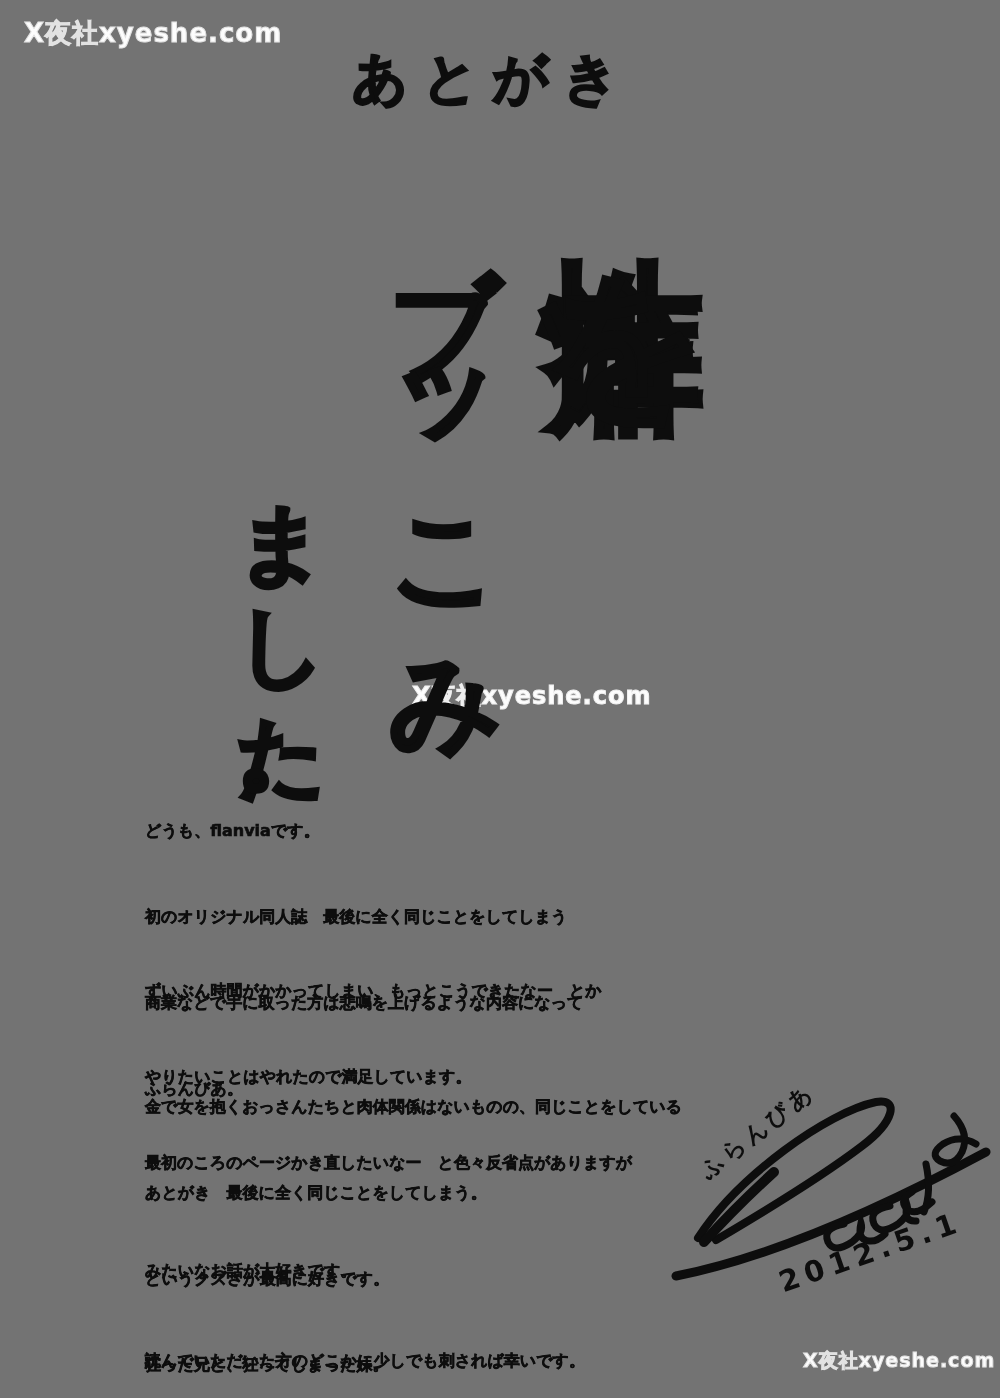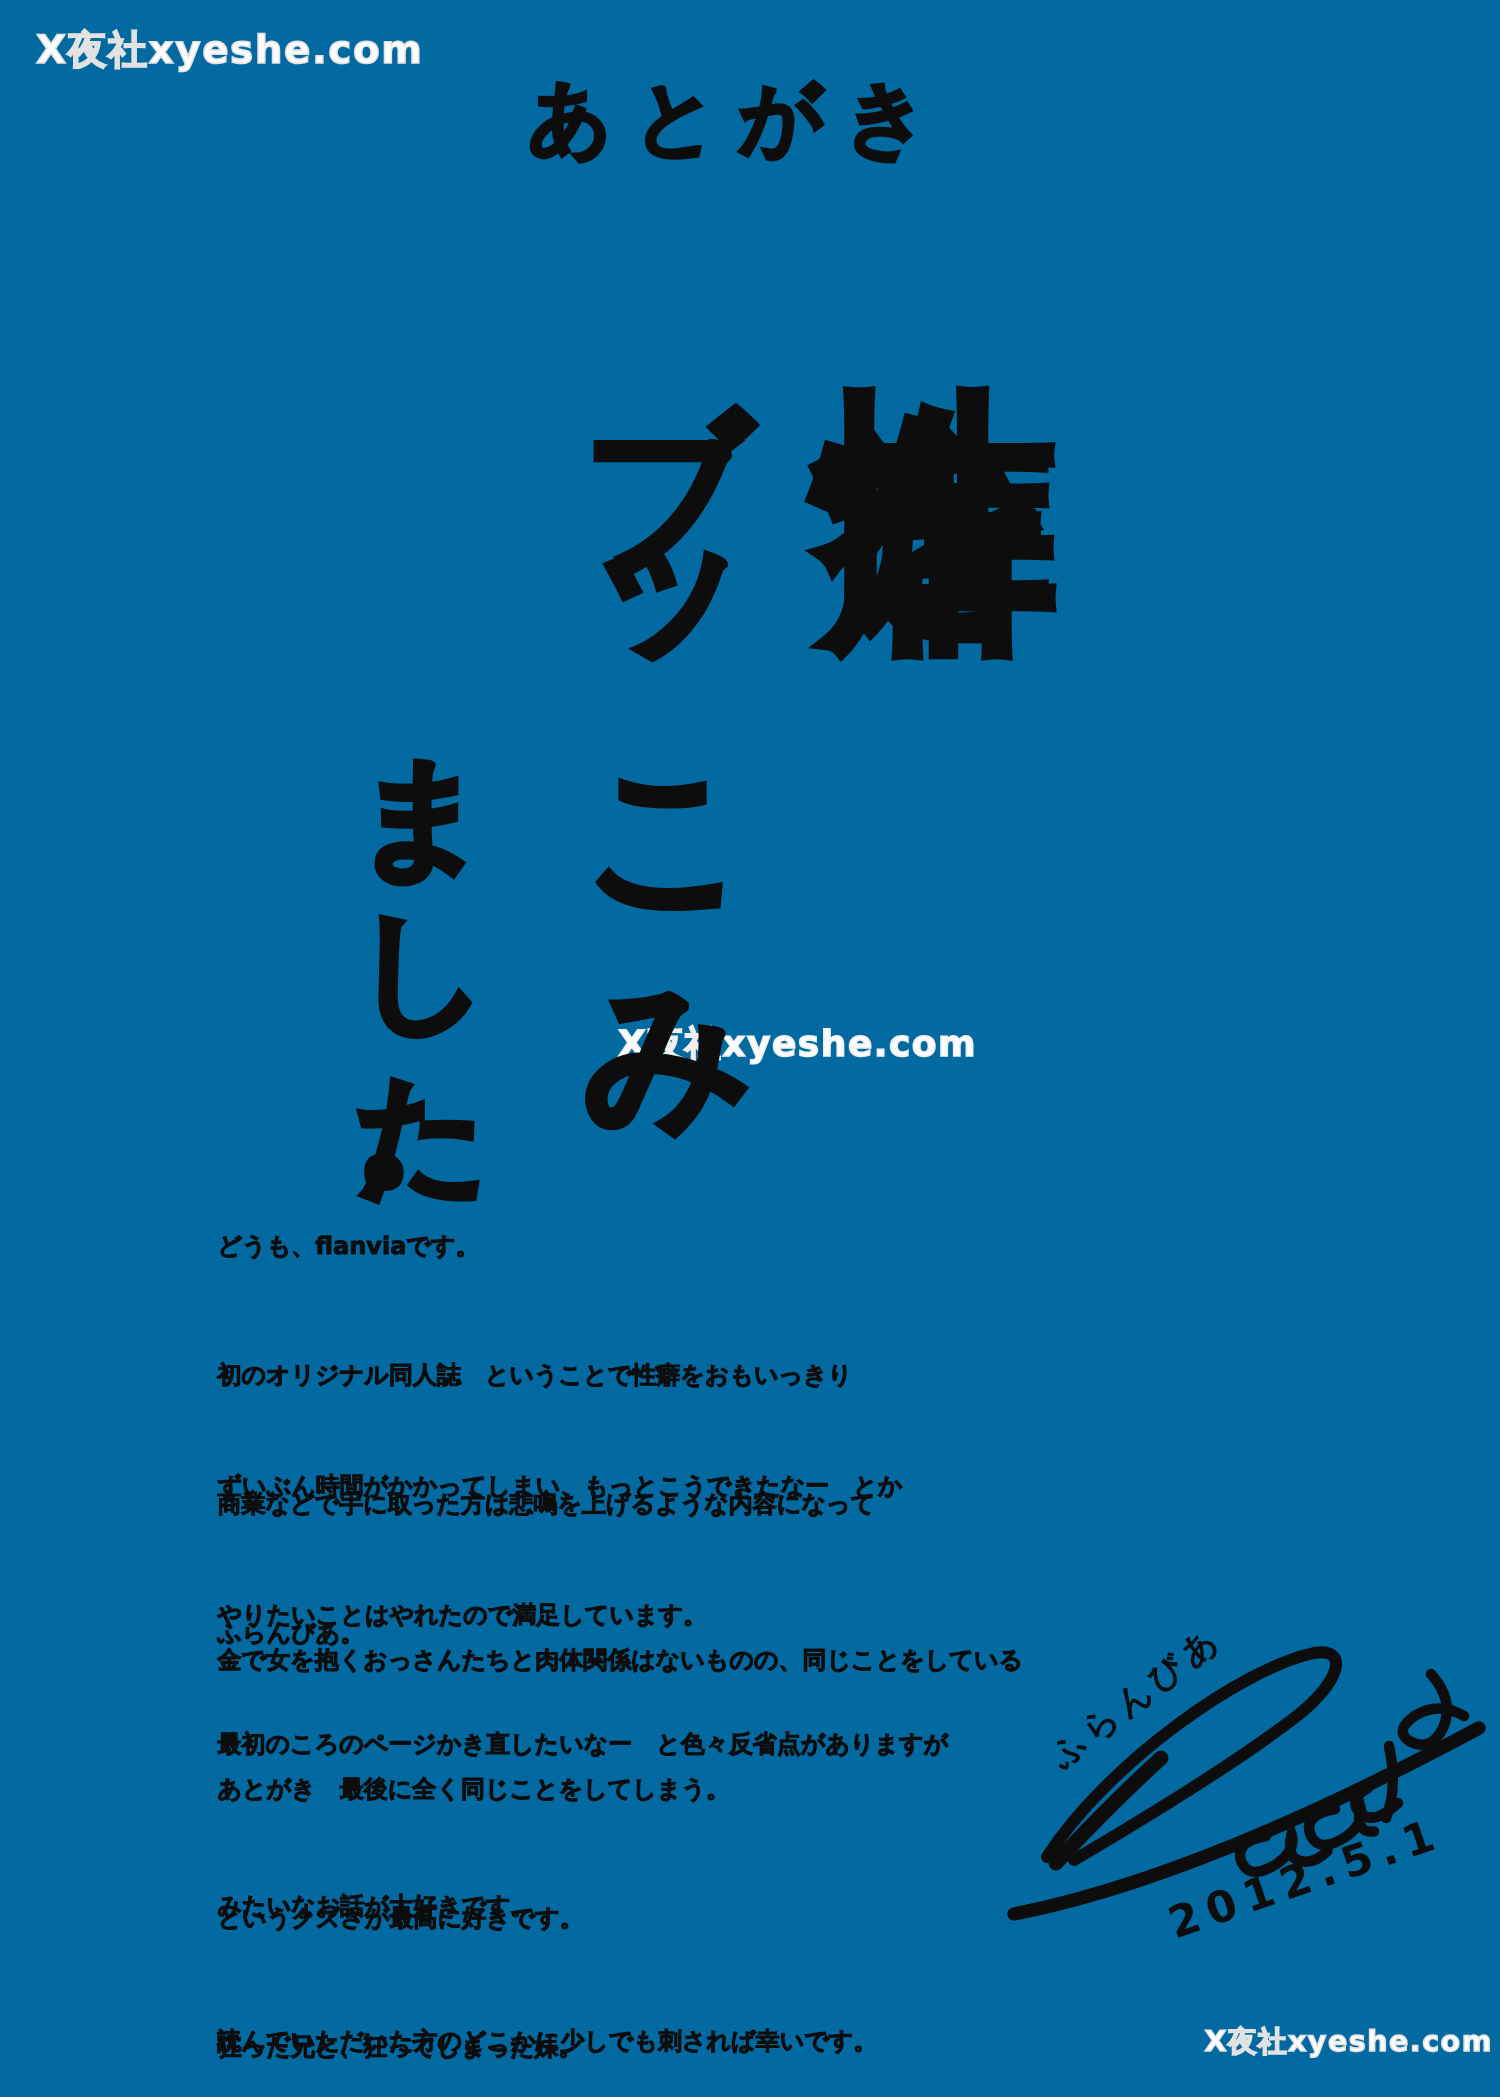--- a/index.html
+++ b/index.html
@@ -1,19 +1,19 @@
 <!DOCTYPE html>
 <html><head>
 <meta charset="utf-8">
 <style>
   html,body{margin:0;padding:0;background:#888;}
   #page{
     position:relative;
     width:1000px;height:1398px;
-    background:#0369a1;
+    background:#737373;
     overflow:hidden;
     font-family:"DejaVu Sans", sans-serif;
     color:#0d0d0d;
     margin:0 auto;
   }
   
   .wm{
     position:absolute;
     font-weight:bold;
     color:#fdfdfd;
@@ -86,21 +86,21 @@
   <div class="wm wm-c">X夜社xyeshe.com</div>
   <div class="wm wm-br">X夜社xyeshe.com</div>
 
   <div class="title-h">あとがき</div>
   <div class="vcol vcol-1">性癖を</div>
   <div class="vcol vcol-2">ブッこみ</div>
   <div class="vcol vcol-3">ました。</div>
 
   <div class="para p1">
     <div>どうも、flanviaです。</div>
-    <div>初のオリジナル同人誌　ということで性癖をおもいっきり</div>
+    <div>初のオリジナル同人誌　最後に全く同じことをしてしまう</div>
     <div>商業などで手に取った方は悲鳴を上げるような内容になって</div>
     <div>ふらんびあ。</div>
   </div>
   <div class="para p2">
     <div>ずいぶん時間がかかってしまい、もっとこうできたなー　とか</div>
     <div>やりたいことはやれたので満足しています。</div>
     <div>最初のころのページかき直したいなー　と色々反省点がありますが</div>
   </div>
   <div class="para p3">
     <div>金で女を抱くおっさんたちと肉体関係はないものの、同じことをしている</div>

